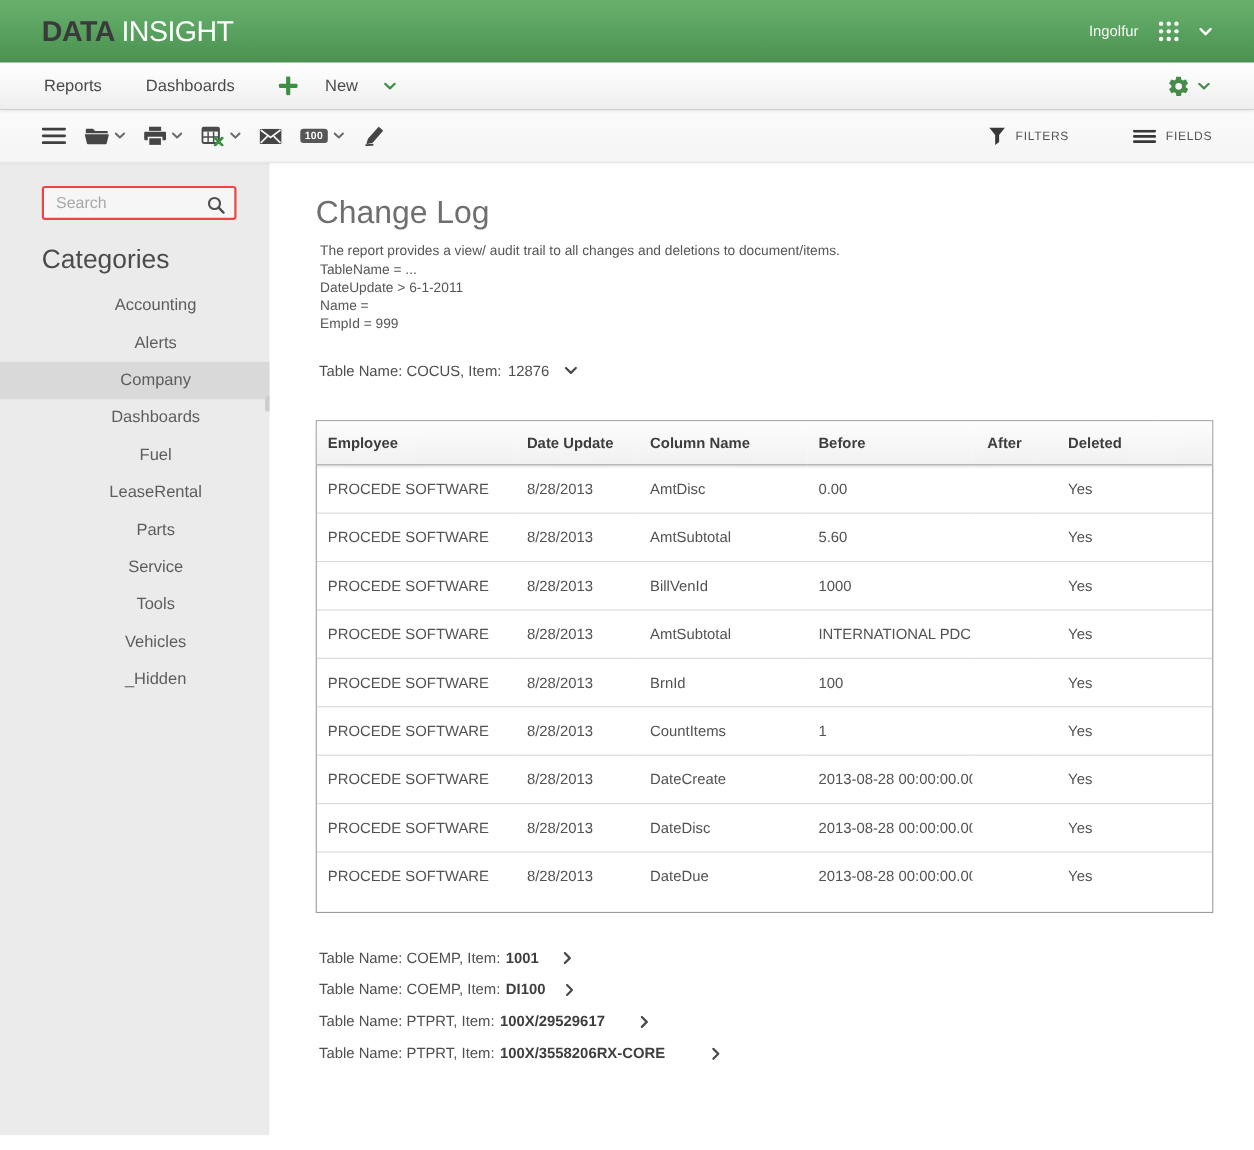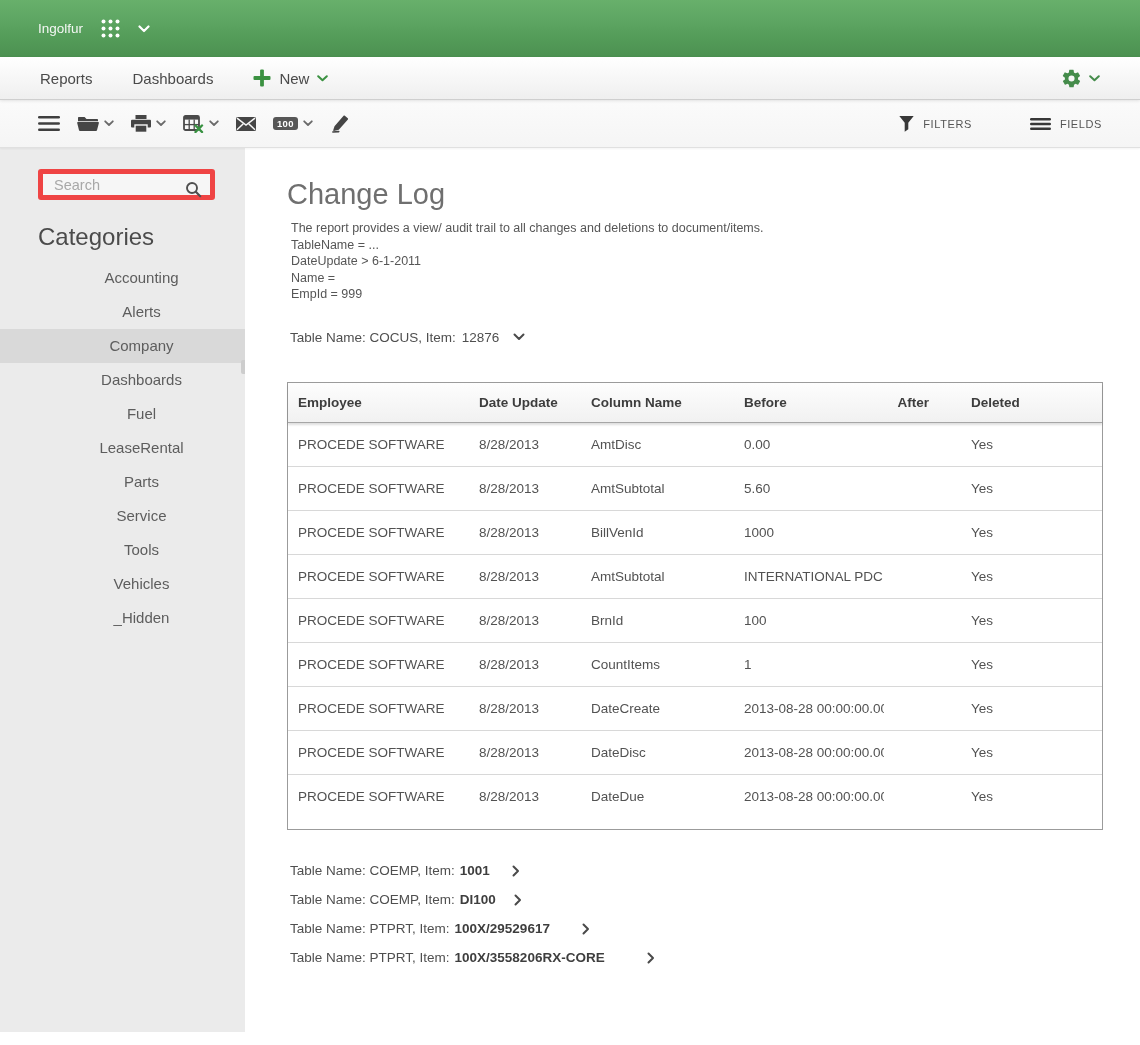--- a/index.html
+++ b/index.html
@@ -14,42 +14,42 @@
   .logo .logo-insight { color:#ffffff; font-weight:400; margin-left:6px; }
   .header-right { display:flex; align-items:center; gap:17px; }
   .user-name { color:#f4f7f4; font-size:13.5px; cursor:pointer; }
   .icon-btn { display:flex; align-items:center; cursor:pointer; }
 
   
   .nav-bar { height:43px; background:linear-gradient(180deg,#ffffff,#efefef);
              border-bottom:1px solid #cfcfcf; box-shadow:0 1px 3px rgba(0,0,0,.10);
              display:flex; align-items:center; padding:0 40px; position:relative; z-index:3; }
   .nav-item { font-size:15px; color:#4a4a4a; margin-right:40px; cursor:pointer; }
-  .nav-new { display:flex; align-items:center; gap:8px; cursor:pointer; }
+  .nav-new { display:flex; align-items:center; gap:24px; cursor:pointer; }
   .nav-new .nav-new-label { font-size:15px; color:#4a4a4a; }
   .nav-right { margin-left:auto; display:flex; align-items:center; gap:7px; cursor:pointer; }
 
   
   .toolbar { height:48px; background:linear-gradient(180deg,#fbfbfb,#f5f5f5);
              border-bottom:1px solid #e0e0e0; box-shadow:0 1px 2px rgba(0,0,0,.05);
              display:flex; align-items:center; padding:0 38px; position:relative; z-index:2; }
   .tool-group { display:flex; align-items:center; gap:5px; margin-right:17px; cursor:pointer; }
   .badge-100 { background:#575757; color:#fff; font-size:9.5px; font-weight:700;
                border-radius:3px; padding:2px 4px; line-height:1; letter-spacing:.3px; }
   .toolbar-right { margin-left:auto; display:flex; align-items:center; gap:58px; }
   .toolbar-toggle { display:flex; align-items:center; gap:9px; font-size:11px; color:#555;
                     letter-spacing:.6px; cursor:pointer; }
 
   
   .page { display:flex; align-items:flex-start; background:#fff; }
 
   
   .sidebar { width:245px; height:884px; background:#ebebeb; padding-top:21px; position:relative; flex:none; }
   .search-wrap { margin-left:38px; width:177px; height:31px; background:#f6f6f6;
-                 border:5px solid #ef4444; border-radius:3px; position:relative; }
+                 border:2px solid #ef4444; border-radius:3px; position:relative; }
   .search-wrap input { width:100%; height:100%; border:none; outline:none; background:transparent;
                        padding:0 30px 0 11px; font-size:14.5px; color:#555;
                        font-family:"Liberation Sans", sans-serif; }
   .search-wrap input::placeholder { color:#a8a8a8; }
   .search-icon { position:absolute; right:8px; top:7px; }
   .sidebar-heading { margin:23px 0 10px 38px; font-size:24px; color:#4b4b4b; font-weight:400; }
   .sidebar-item { height:34px; line-height:34px; padding-left:38px; font-size:15px; color:#5d5d5d; cursor:pointer;text-align:center; }
   .sidebar-item.active { background:#d9d9d9; }
   .resize-handle { position:absolute; right:0; top:212px; width:4px; height:14px;
                    background:#cdcdcd; border-radius:2px 0 0 2px; cursor:pointer; }
@@ -78,20 +78,23 @@
   tbody td { height:44px; font-size:13.5px; color:#525252; padding-left:10px;
              border-top:1px solid #d8d8d8; white-space:nowrap; overflow:hidden; }
   tbody tr:first-child td { border-top:none; }
   th.after, td.after { text-align:right; padding-right:12px; }
   th.deleted, td.deleted { padding-left:30px; }
 </style>
 </head>
 <body>
 
 <div class="app-header">
+  <div class="logo">
+    <span class="logo-data">DATA</span><span class="logo-insight">INSIGHT</span>
+  </div>
   <div class="header-right">
     <span class="user-name">Ingolfur</span>
     <span class="icon-btn">
       <svg width="21" height="21" viewBox="0 0 21 21">
           <g fill="#ffffff">
         <circle cx="3.5" cy="3.5" r="2"></circle>
             <circle cx="10.5" cy="3.5" r="2"></circle>
             <circle cx="17.5" cy="3.5" r="2"></circle>
         <circle cx="3.5" cy="10.5" r="2"></circle>
             <circle cx="10.5" cy="10.5" r="2"></circle>

